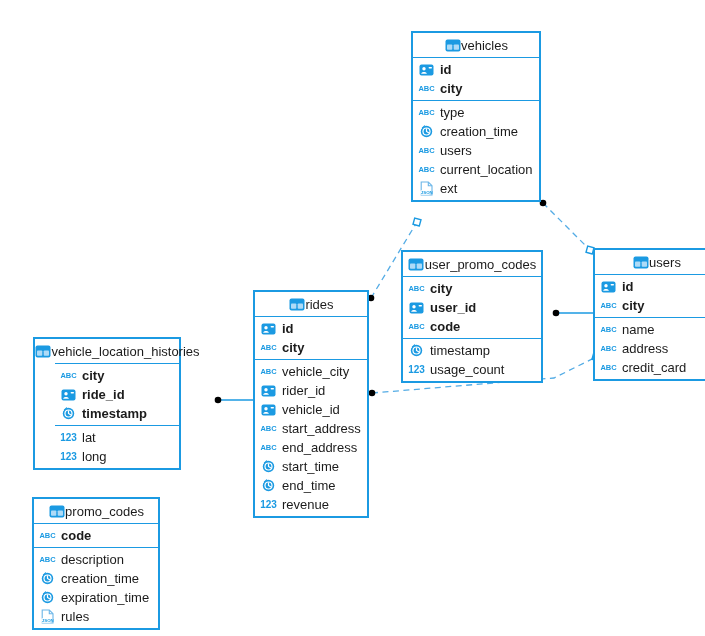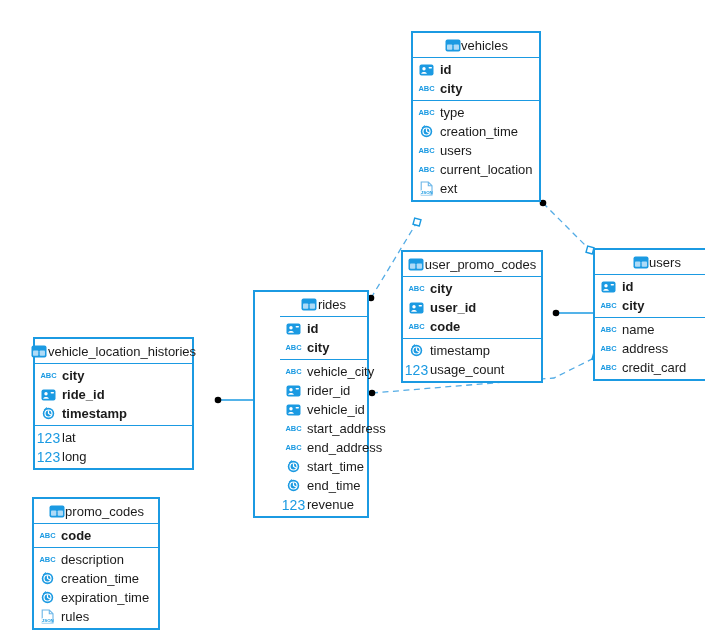--- a/index.html
+++ b/index.html
@@ -26,21 +26,21 @@
     border-bottom:1px solid var(--accent);
     font-size:13px;font-weight:500;white-space:nowrap;padding:0 6px;
   }
   .sec{padding:2px 0;}
   .sec.cols{border-top:1px solid var(--accent);}
   .row{height:19px;display:flex;align-items:center;gap:5px;padding:0 5px;white-space:nowrap;}
   .row.pk{font-weight:700;}
   .icon{width:17px;min-width:17px;display:inline-flex;align-items:center;justify-content:center;}
   .txticon{color:var(--accent);font-weight:800;letter-spacing:0;}
   .abc{font-size:7.5px;}
-  .n123{font-size:14px;font-weight:400;}
+  .n123{font-size:10px;font-weight:700;}
 </style>
 </head>
 <body>
 
 <div id="canvas">
   <svg id="edges" xmlns="http://www.w3.org/2000/svg">
       <g>
         <polyline points="371,298 417,222" fill="none" stroke="#54ace5" stroke-width="1.3" stroke-dasharray="6 4.5"></polyline>
         <circle cx="371" cy="298" r="3.3" fill="#000000"></circle>
         <polygon points="419.3,226.0 413.0,224.3 414.7,218.0 421.0,219.7" fill="#ffffff" stroke="#1b9ae2" stroke-width="1.4"></polygon>
@@ -242,21 +242,21 @@
             <span>address</span>
           </div>
           <div class="row">
             <span class="icon">
               <span class="txticon abc">ABC</span>
             </span>
             <span>credit_card</span>
           </div>
         </div>
       </div>
-      <div class="tbl" style="left: 253px; top: 290px; width: 116px; padding-left: 25px;">
+      <div class="tbl" style="left: 253px; top: 290px; width: 116px;">
         <div class="tbl-header">
           <span class="icon">
             <svg width="16" height="13" viewBox="0 0 16 13">
               <rect x="0.5" y="0.5" width="15" height="12" rx="2" fill="#1b9ae2"></rect>
               <rect x="2" y="5.4" width="5.3" height="5.4" rx="0.8" fill="#aedbf7"></rect>
               <rect x="8.7" y="5.4" width="5.3" height="5.4" rx="0.8" fill="#aedbf7"></rect>
             </svg>
           </span>
           <span>rides</span>
         </div>
@@ -347,21 +347,21 @@
             <span>end_time</span>
           </div>
           <div class="row">
             <span class="icon">
               <span class="txticon n123">123</span>
             </span>
             <span>revenue</span>
           </div>
         </div>
       </div>
-      <div class="tbl" style="left: 33px; top: 337px; width: 161px;">
+      <div class="tbl" style="left: 33px; top: 337px; width: 148px; padding-left: 20px;">
         <div class="tbl-header">
           <span class="icon">
             <svg width="16" height="13" viewBox="0 0 16 13">
               <rect x="0.5" y="0.5" width="15" height="12" rx="2" fill="#1b9ae2"></rect>
               <rect x="2" y="5.4" width="5.3" height="5.4" rx="0.8" fill="#aedbf7"></rect>
               <rect x="8.7" y="5.4" width="5.3" height="5.4" rx="0.8" fill="#aedbf7"></rect>
             </svg>
           </span>
           <span>vehicle_location_histories</span>
         </div>

